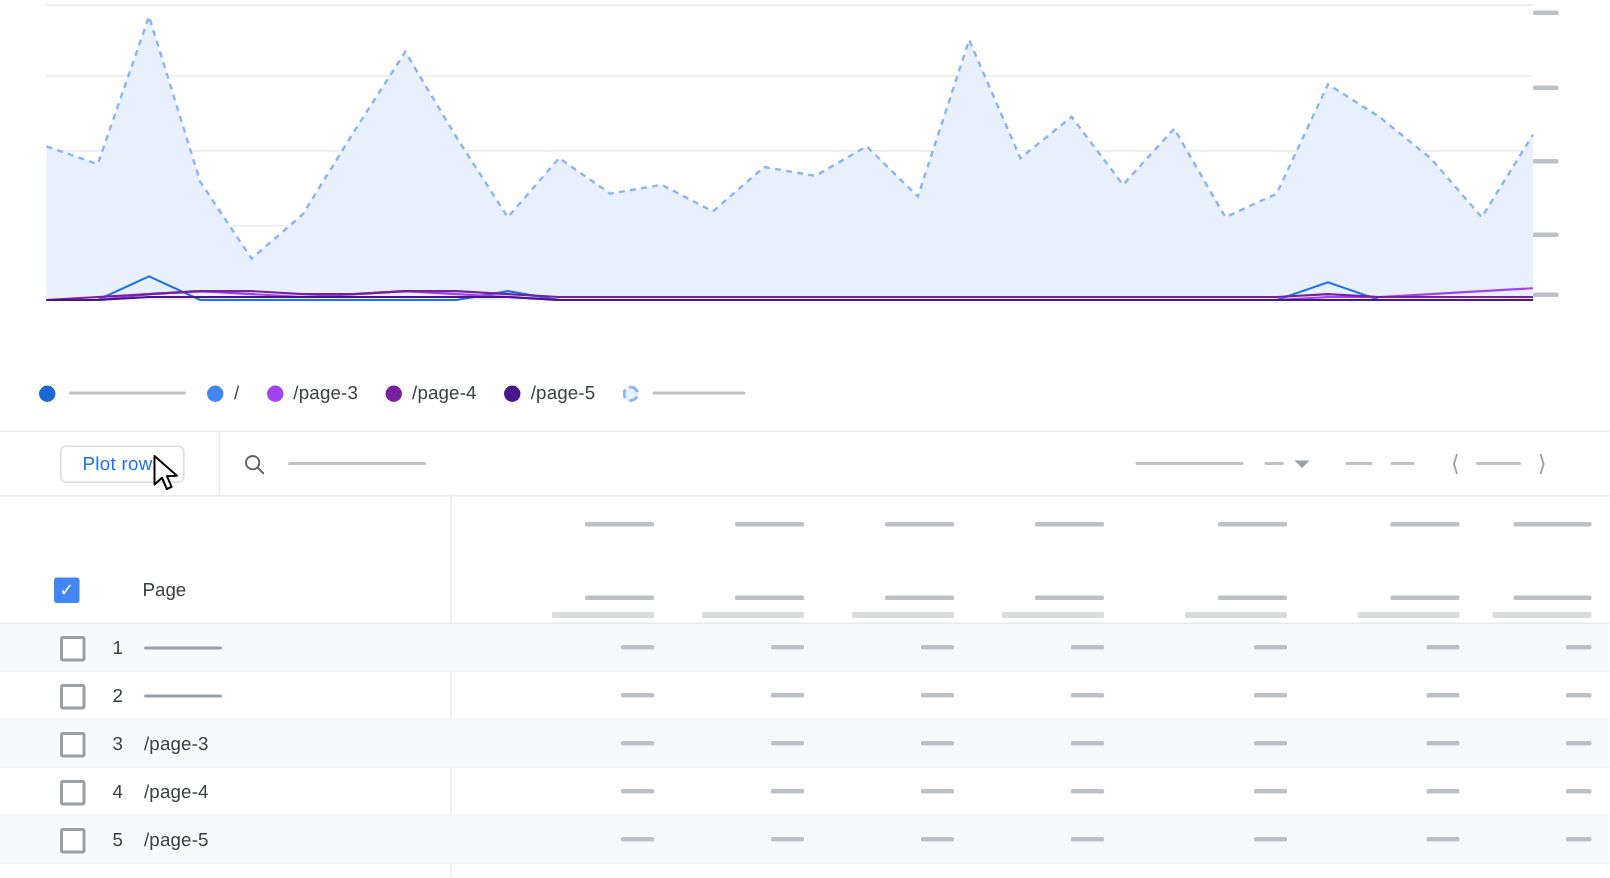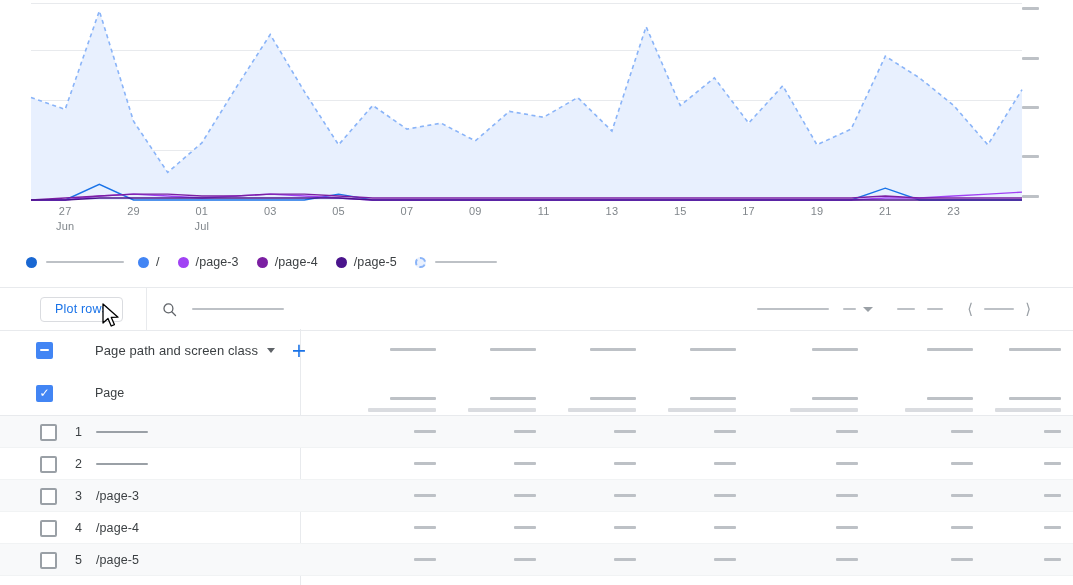--- a/index.html
+++ b/index.html
@@ -113,36 +113,20 @@
           <polyline points="0,197 34.172413793103445,197 68.34482758620689,195.03 102.51724137931033,195.03 136.68965517241378,195.03 170.8620689655172,195.03 205.03448275862067,195.03 239.20689655172413,195.03 273.37931034482756,195.03 307.551724137931,195.03 341.7241379310344,197 375.8965517241379,197 410.06896551724134,197 444.24137931034477,197 478.41379310344826,197 512.5862068965516,197 546.7586206896551,197 580.9310344827586,197 615.103448275862,197 649.2758620689655,197 683.4482758620688,197 717.6206896551723,197 751.7931034482758,197 785.9655172413792,197 820.1379310344827,197 854.3103448275862,197 888.4827586206895,197 922.655172413793,197 956.8275862068965,197 990.9999999999999,197" fill="none" stroke="#4a148c" stroke-width="1.4"></polyline>
         </svg>
     </div>
 
     <div class="ytick" style="top:7px"></div>
     <div class="ytick" style="top:57px"></div>
     <div class="ytick" style="top:106px"></div>
     <div class="ytick" style="top:155px"></div>
     <div class="ytick" style="top:195px"></div>
 
-    <div class="xlabels" id="xlabels">
-        <div class="xlab" style="left: 34.1724px;">27<span class="mon">Jun</span></div>
-        <div class="xlab" style="left: 102.517px;">29</div>
-        <div class="xlab" style="left: 170.862px;">01<span class="mon">Jul</span></div>
-        <div class="xlab" style="left: 239.207px;">03</div>
-        <div class="xlab" style="left: 307.552px;">05</div>
-        <div class="xlab" style="left: 375.897px;">07</div>
-        <div class="xlab" style="left: 444.241px;">09</div>
-        <div class="xlab" style="left: 512.586px;">11</div>
-        <div class="xlab" style="left: 580.931px;">13</div>
-        <div class="xlab" style="left: 649.276px;">15</div>
-        <div class="xlab" style="left: 717.621px;">17</div>
-        <div class="xlab" style="left: 785.966px;">19</div>
-        <div class="xlab" style="left: 854.31px;">21</div>
-        <div class="xlab" style="left: 922.655px;">23</div>
-      </div>
   </div>
 
   <div class="legend" id="legend">
       <div class="lg-item" style="margin-right: 14px;">
         <div class="lg-dot" style="background: rgb(25, 103, 210);"></div>
         <div class="lg-bar" style="width: 78px;"></div>
       </div>
       <div class="lg-item">
         <div class="lg-dot" style="background: rgb(66, 133, 244);"></div>
         <span class="lg-text">/</span>
@@ -184,28 +168,20 @@
       <span class="chev" style="margin-left:24px">⟨</span>
       <div class="gbar" style="width:30px;margin-left:11px"></div>
       <span class="chev" style="margin-left:11px">⟩</span>
     </div>
   </div>
 
   <div class="table">
     <div class="tdivider"></div>
 
     <div class="thead">
-      <div class="th-left">
-        <div class="cb indet">
-          <div class="minus"></div>
-        </div>
-        <span class="dim-label">Page path and screen class</span>
-        <div class="dim-caret"></div>
-        <span class="plus">+</span>
-      </div>
       <div class="metric-cells" id="header-metrics">
           <div class="mcell" style="left: 0px; width: 148px;">
             <div class="mbar" style="width: 46px; top: 19px;"></div>
           </div>
           <div class="mcell" style="left: 148px; width: 100px;">
             <div class="mbar" style="width: 46px; top: 19px;"></div>
           </div>
           <div class="mcell" style="left: 248px; width: 100px;">
             <div class="mbar" style="width: 46px; top: 19px;"></div>
           </div>

